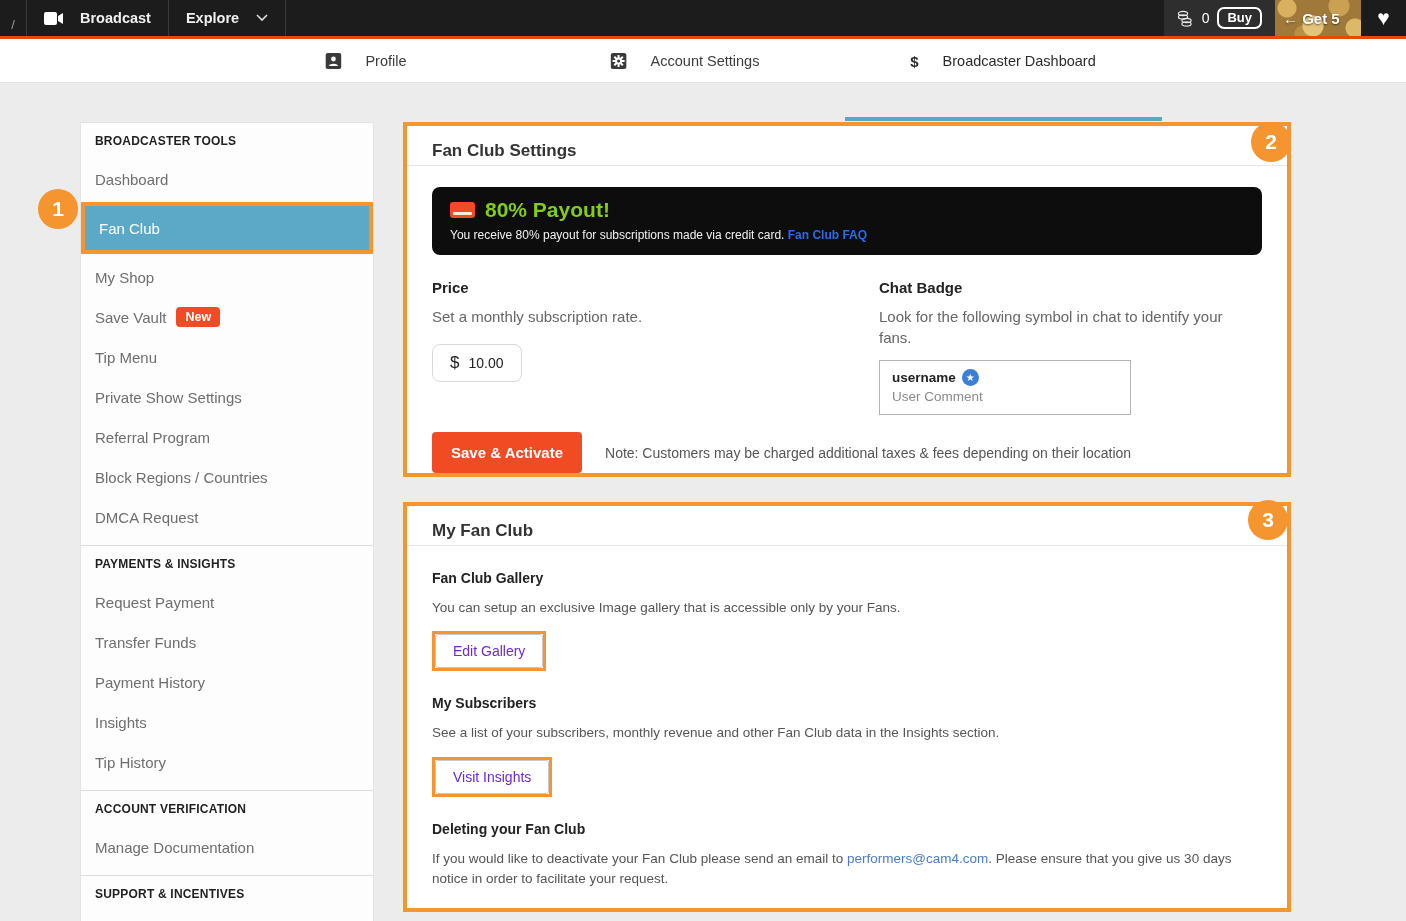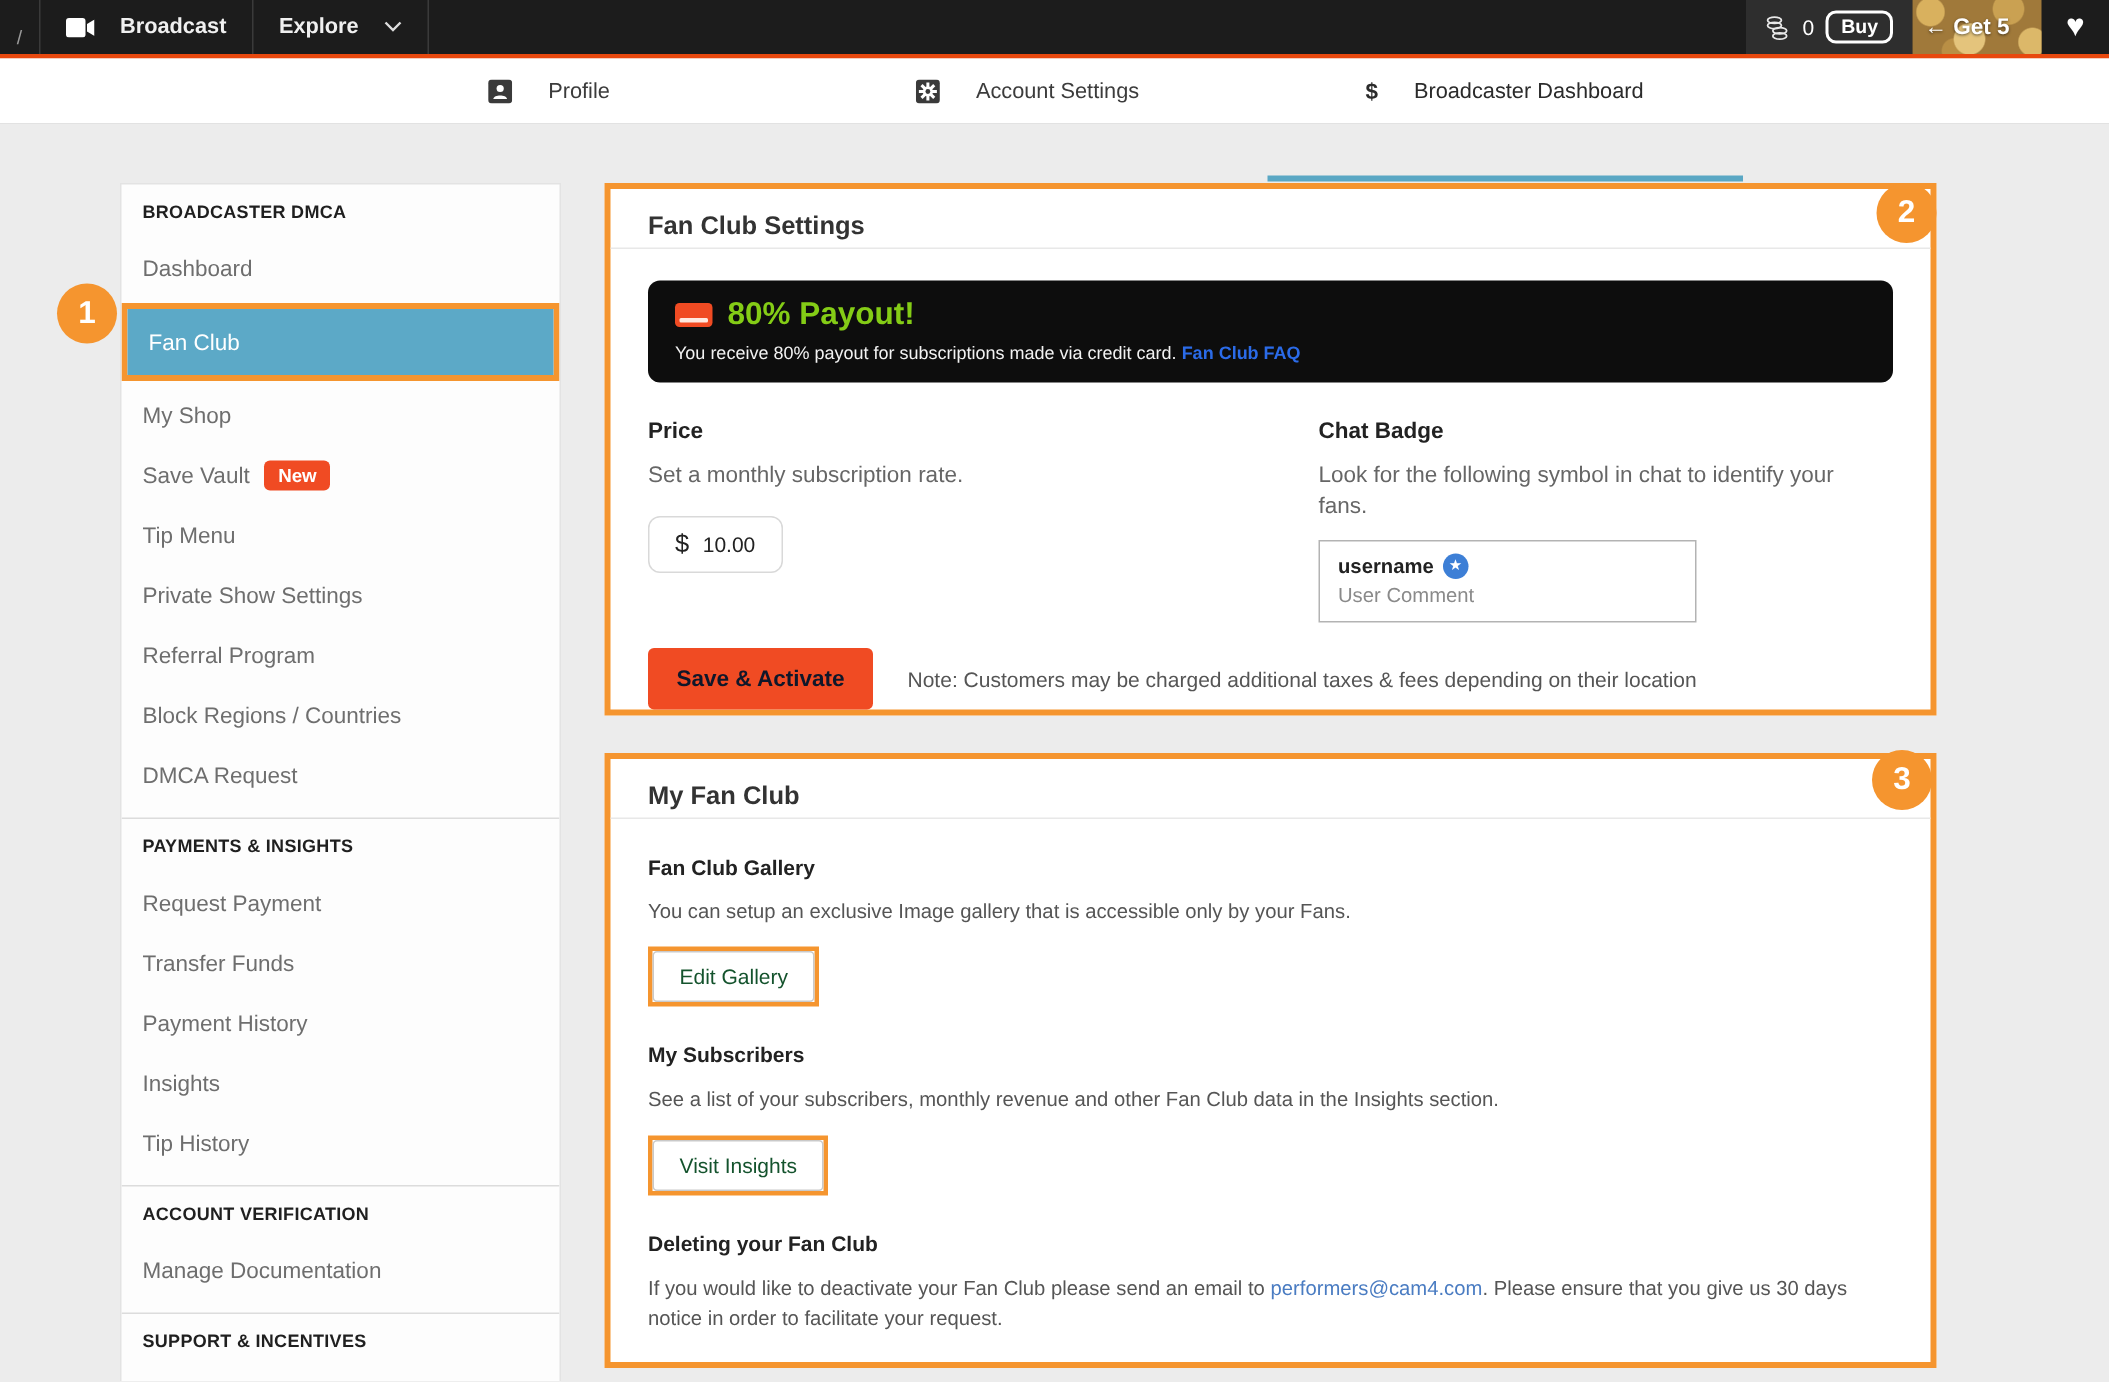--- a/index.html
+++ b/index.html
@@ -68,28 +68,28 @@
   .price-chip { margin-top:17px; display:inline-flex; align-items:center; gap:9px; border:1px solid #d9d9d9; border-radius:8px; padding:8px 17px; background:#fff; cursor:text; }
   .price-cur { font-size:17px; color:#222; }
   .price-val { font-size:14px; color:#222; }
 
   .badge-box { margin-top:12px; width:252px; border:1px solid #b3b3b3; background:#fff; padding:8px 12px 10px; }
   .badge-user-line { display:flex; align-items:center; gap:6px; font-size:13.5px; font-weight:700; color:#222; }
   .fan-badge { width:17px; height:17px; border-radius:50%; background:#3d7fd6; color:#fff; font-size:10px; display:inline-flex; align-items:center; justify-content:center; }
   .badge-comment { margin-top:3px; font-size:13.5px; color:#8a8a8a; }
 
   .save-row { display:flex; align-items:center; gap:23px; padding:17px 25px 0; }
-  .save-btn { background:#f04b23; color:#0f172a; border:none; font-family:inherit; font-size:15px; font-weight:700; padding:12px 19px; border-radius:4px; cursor:pointer; }
+  .save-btn { background:#f04b23; color:#ffffff; border:none; font-family:inherit; font-size:15px; font-weight:700; padding:12px 19px; border-radius:4px; cursor:pointer; }
   .note-text { font-size:14px; color:#555; }
 
   .p2-body { padding:0 25px; }
   .sub-h { margin-top:24px; font-size:14px; font-weight:700; color:#222; }
   .sub-p { margin-top:12px; font-size:13.5px; color:#555; line-height:1.5; }
   .annot-btn { display:inline-block; border:3px solid #f5952f; margin-top:13px; }
-  .white-btn { background:#fff; border:1px solid #c9c9c9; border-radius:3px; font-family:inherit; font-size:14px; color:#14532d; padding:8px 17px; cursor:pointer; }
+  .white-btn { background:#fff; border:1px solid #c9c9c9; border-radius:3px; font-family:inherit; font-size:14px; color:#6d28d9; padding:8px 17px; cursor:pointer; }
   .email-link { color:#4a7cc2; cursor:pointer; }
   .del-p { max-width:846px; }
 
   
   .annot-circle { position:absolute; width:40px; height:40px; border-radius:50%; background:#f5952f; color:#fff; font-size:21px; font-weight:600; display:flex; align-items:center; justify-content:center; z-index:6; }
   .ac-1 { left:38px; top:189px; }
   .ac-2 { left:1251px; top:122px; }
   .ac-3 { left:1248px; top:500px; }
 
   svg { display:block; }
@@ -172,21 +172,21 @@
     </div>
     <div class="tab tab-dash">
       <span class="dollar-ic">$</span>
       <span>Broadcaster Dashboard</span>
     </div>
     <div class="tab-underline"></div>
   </div>
 
   <div class="sidebar">
     <div>
-        <div class="s-header">BROADCASTER DMCA</div>
+        <div class="s-header">BROADCASTER TOOLS</div>
         <div class="s-item">
           <span>Dashboard</span>
         </div>
         <div class="annot-wrap">
           <div class="s-item active">
             <span>Fan Club</span>
           </div>
         </div>
         <div class="s-item">
           <span>My Shop</span>

